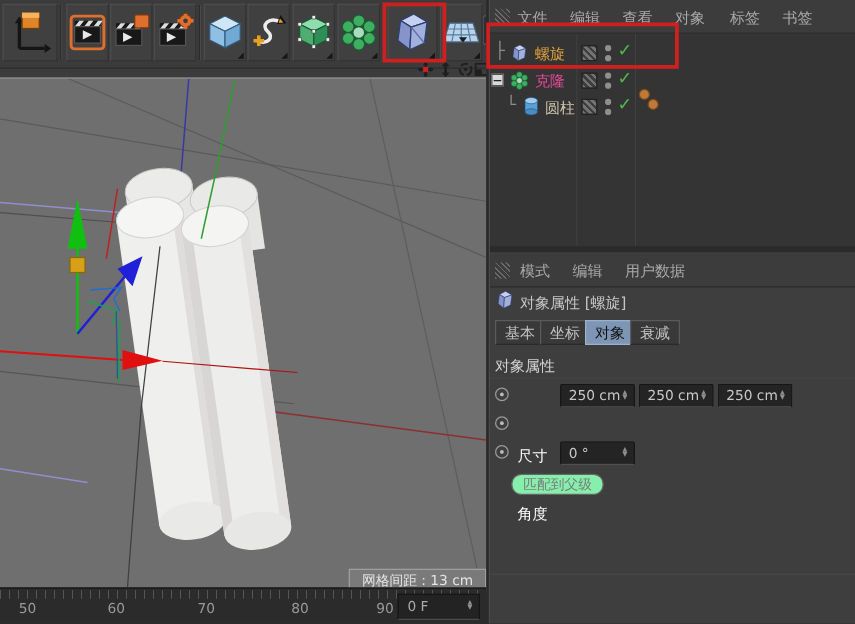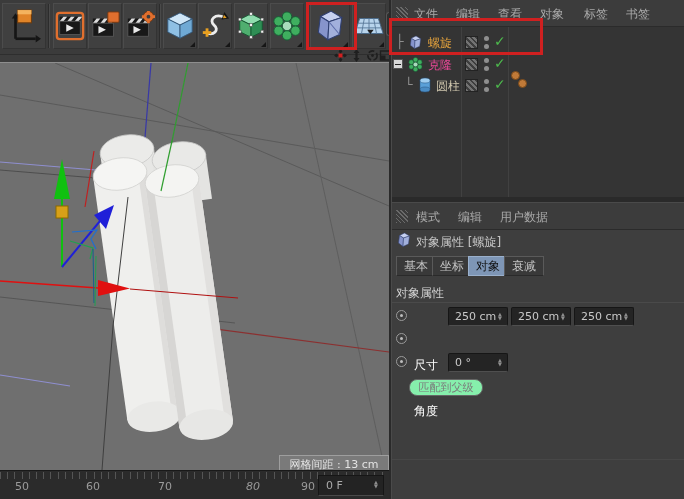--- a/index.html
+++ b/index.html
@@ -289,21 +289,21 @@
       <line x1="96" y1="255" x2="95" y2="305" stroke="#20a050" stroke-width="1"></line>
     </svg>
   </div>
   <div id="gridhint" class="abs">网格间距 : 13 cm</div>
 
   <div id="ruler" class="abs">
     <div class="ticks"></div>
     <span class="tick-num" style="left:22px;text-align:center;">50</span>
     <span class="tick-num" style="left:93px;">60</span>
     <span class="tick-num" style="left:165px;">70</span>
-    <span class="tick-num" style="left:253px;font-style:italic;">80</span>
+    <span class="tick-num" style="left:240px;">80</span>
     <span class="tick-num" style="left:308px;">90</span>
     <div id="framefield">
       <span>0 F</span>
       <span class="spin">▲<br>▼</span>
     </div>
   </div>
 
   <div id="splitv" class="abs"></div>
 
   <div id="rpanel" class="abs">

